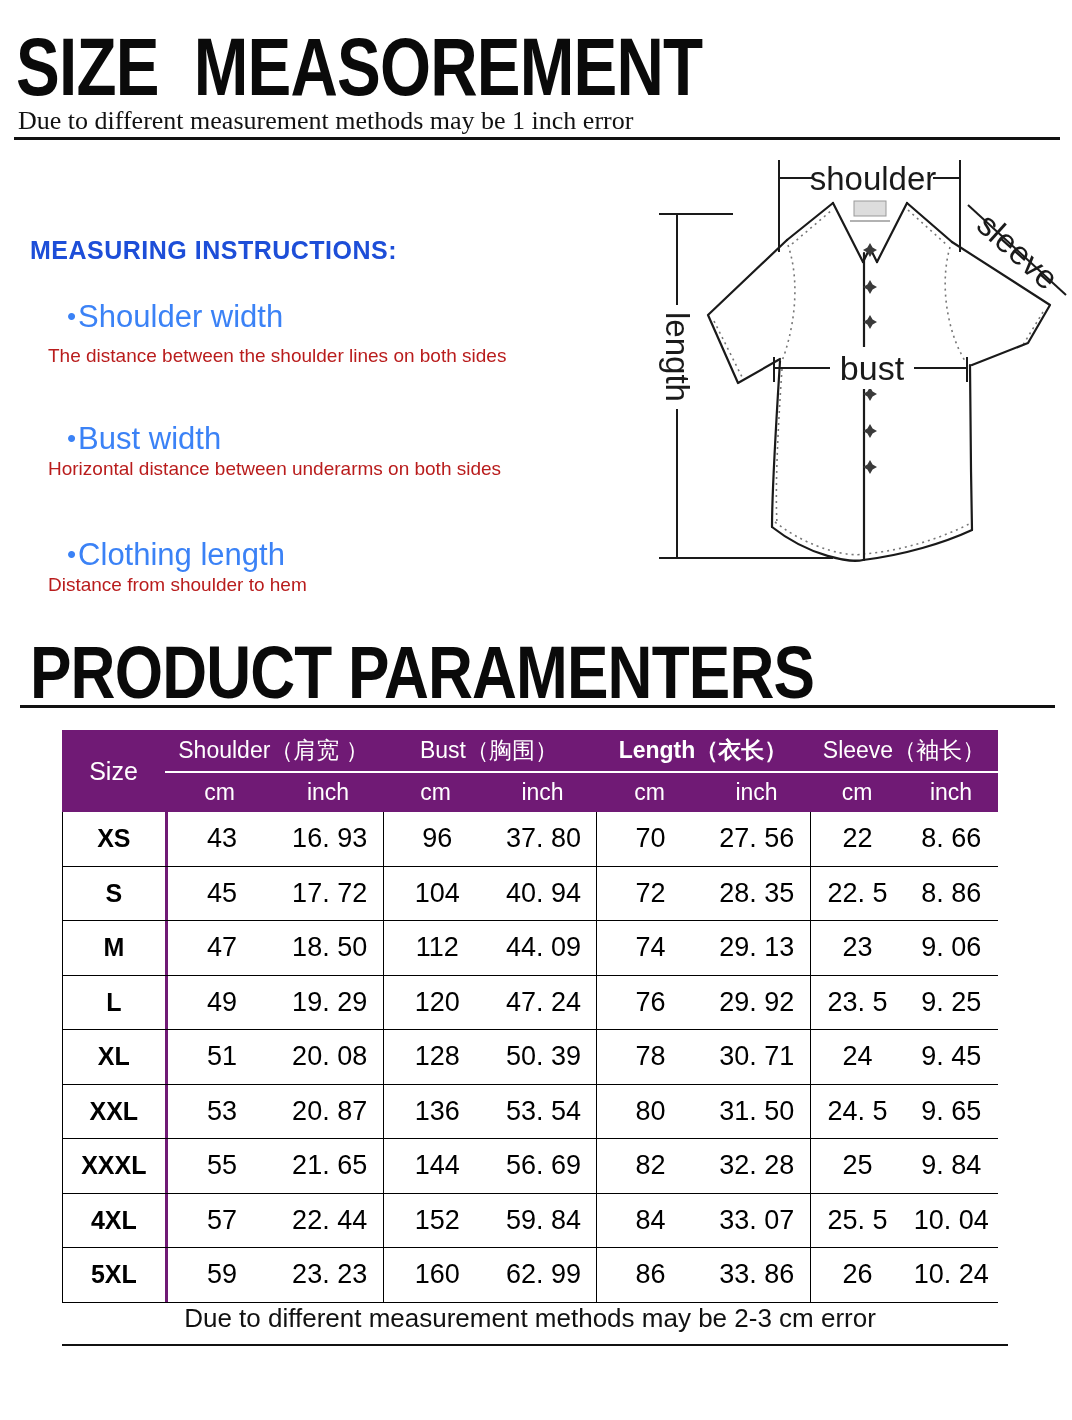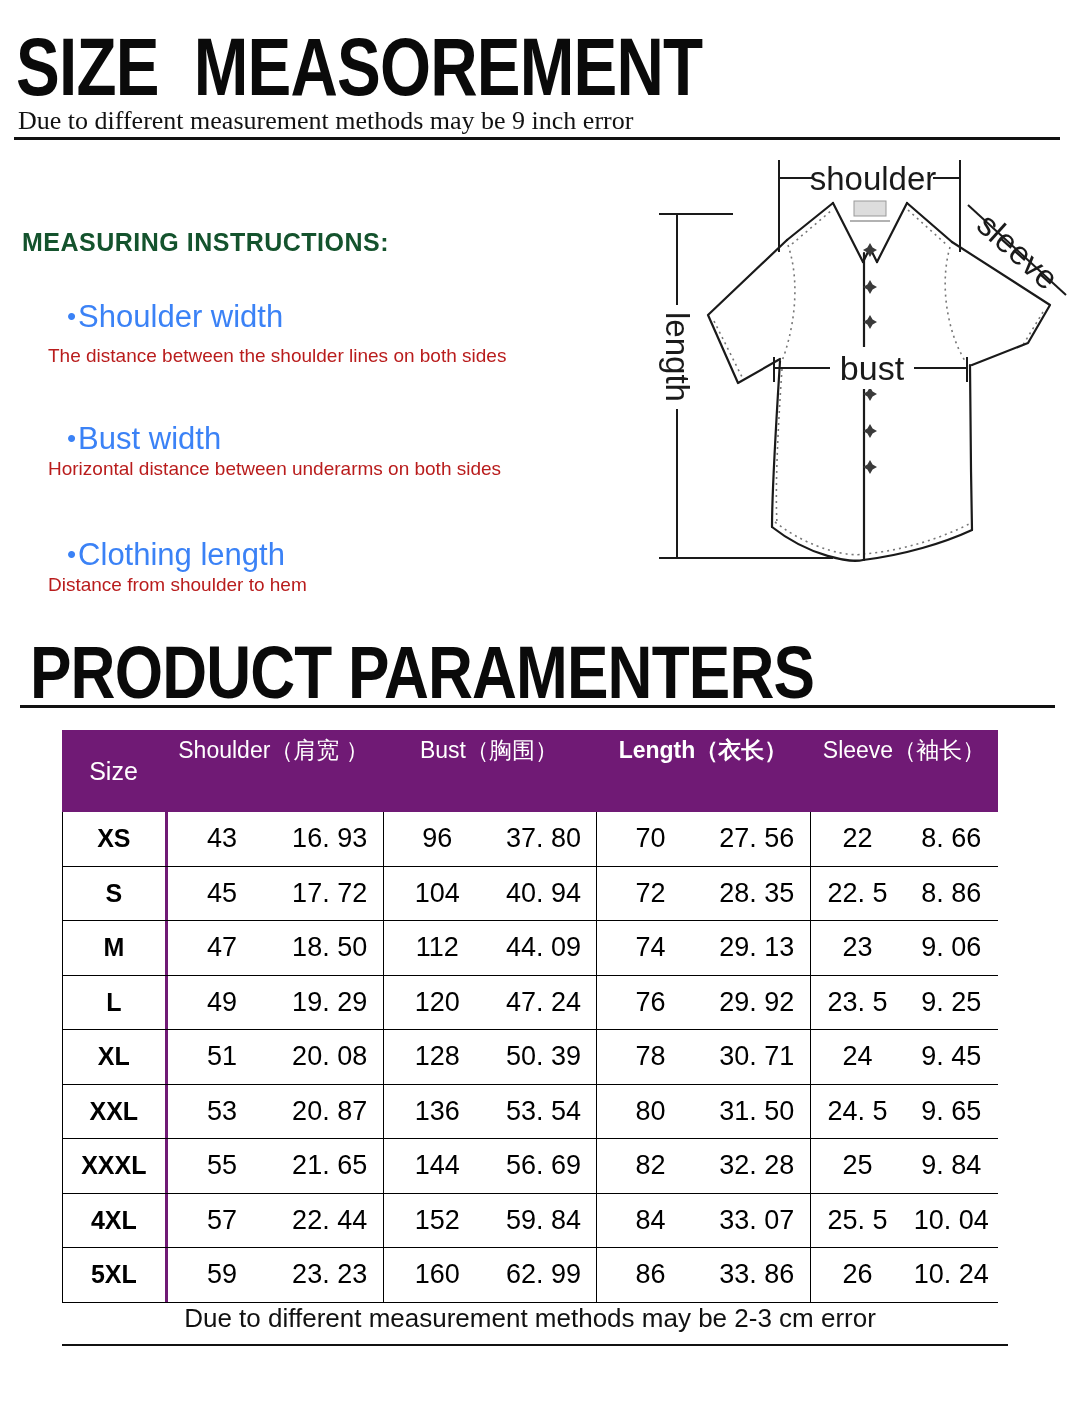--- a/index.html
+++ b/index.html
@@ -18,21 +18,21 @@
   .sub-title {
     left:18px; top:106px; margin:0;
     font-family:"Liberation Serif", serif; font-size:26px; color:#111;
     white-space:nowrap;
   }
   .rule { background:#111; }
   .rule-top   { left:14px;  top:137px;  width:1046px; height:3px; }
   .rule-mid   { left:20px;  top:705px;  width:1035px; height:3px; }
   .rule-bottom{ left:62px;  top:1344px; width:946px;  height:2px; }
   
-  .instr-heading { left:18px; top:224px; margin:4px; font-size:25px; font-weight:bold; color:#14532d; letter-spacing:0.5px; }
+  .instr-heading { left:18px; top:224px; margin:12px; font-size:25px; font-weight:bold; color:#1d4ed8; letter-spacing:0.5px; }
   .instr-term { font-size:31px; color:#3b82f6; white-space:nowrap;margin-left:31px; }
   .instr-term .bullet { font-size:26px; vertical-align:2px; margin-right:2px; }
   .instr-desc { font-size:19px; color:#b91c1c; white-space:nowrap; }
   .t1 { left:36px; top:299px; } .d1 { left:48px; top:345px; }
   .t2 { left:36px; top:421px; } .d2 { left:48px; top:458px; }
   .t3 { left:36px; top:537px; } .d3 { left:48px; top:574px; }
   
   .diagram { left:630px; top:145px; width:442px; height:480px; margin:0; }
   .diagram svg text { font-family:"Liberation Sans", sans-serif; fill:#1a1a1a; }
   
@@ -41,21 +41,21 @@
     font-size:74px; font-weight:900; line-height:1; color:#0a0a0a;
     letter-spacing:-1px; white-space:nowrap;
     transform:scaleX(0.84); transform-origin:0 50%;
   }
   .size-table { left:62px; top:730px; width:936px; }
   .thead { display:flex; background:#701a75; color:#fff; height:82px; }
   .size-col-header {
     width:103px; display:flex; align-items:center; justify-content:center;
     font-size:25px;
   }
-  .head-right { width:833px; display:flex; flex-direction:row; }
+  .head-right { width:833px; display:flex; flex-direction:column; }
   .group-row { display:flex; height:41px; align-items:center; }
   .group-cell { text-align:center; font-size:23px; white-space:nowrap; }
   .g0 { width:217px; } .g1 { width:214px; } .g2 { width:214px;font-weight:bold; } .g3 { width:188px; }
   .head-divider { height:2px; background:#fff; }
   .unit-row { display:flex; height:39px; align-items:center; }
   .unit-cell { text-align:center; font-size:23px; }
   .u0{width:109px}.u1{width:108px}.u2{width:107px}.u3{width:107px}
   .u4{width:107px}.u5{width:107px}.u6{width:94px}.u7{width:94px}
   .tbody { border-left:1px solid #000; }
   .trow { display:flex; height:53.5px; border-bottom:1px solid #000; }
@@ -69,21 +69,21 @@
     left:62px; top:1303px; width:936px; margin:0;
     text-align:center; font-size:26px; color:#111;
   }
 </style>
 </head>
 <body>
 
 <div class="page">
 
   <h1 class="abs main-title">SIZE MEASOREMENT</h1>
-  <p class="abs sub-title">Due to different measurement methods may be 9 inch error</p>
+  <p class="abs sub-title">Due to different measurement methods may be 1 inch error</p>
   <div class="abs rule rule-top"></div>
 
   <h2 class="abs instr-heading">MEASURING INSTRUCTIONS:</h2>
 
   <div class="abs instr-term t1"><span class="bullet">•</span><span>Shoulder width</span></div>
   <div class="abs instr-desc d1">The distance between the shoulder lines on both sides</div>
 
   <div class="abs instr-term t2"><span class="bullet">•</span><span>Bust width</span></div>
   <div class="abs instr-desc d2">Horizontal distance between underarms on both sides</div>
 

